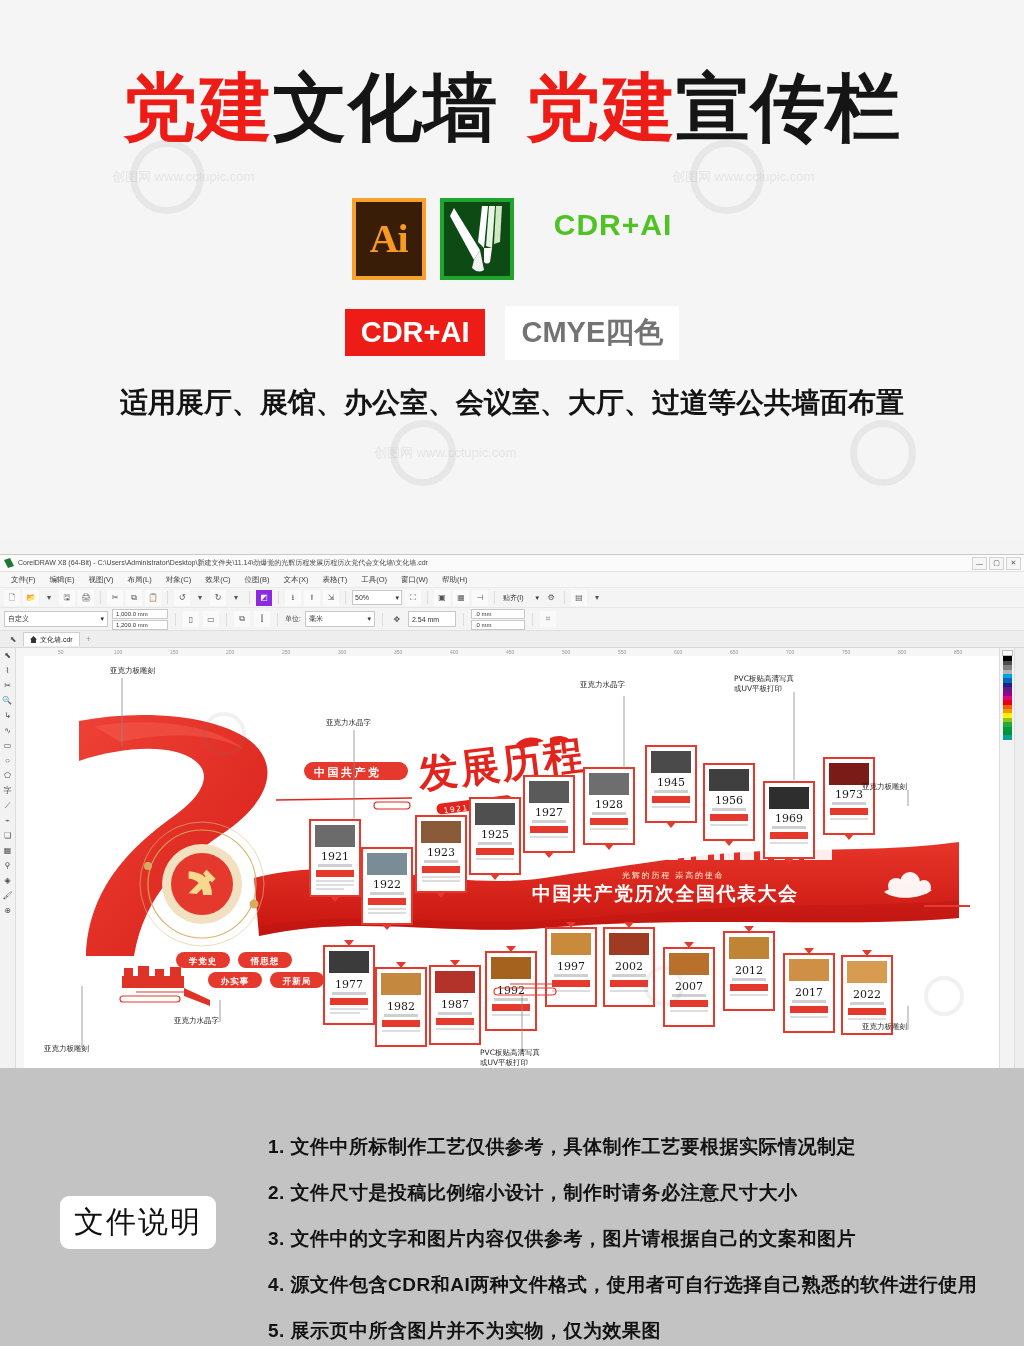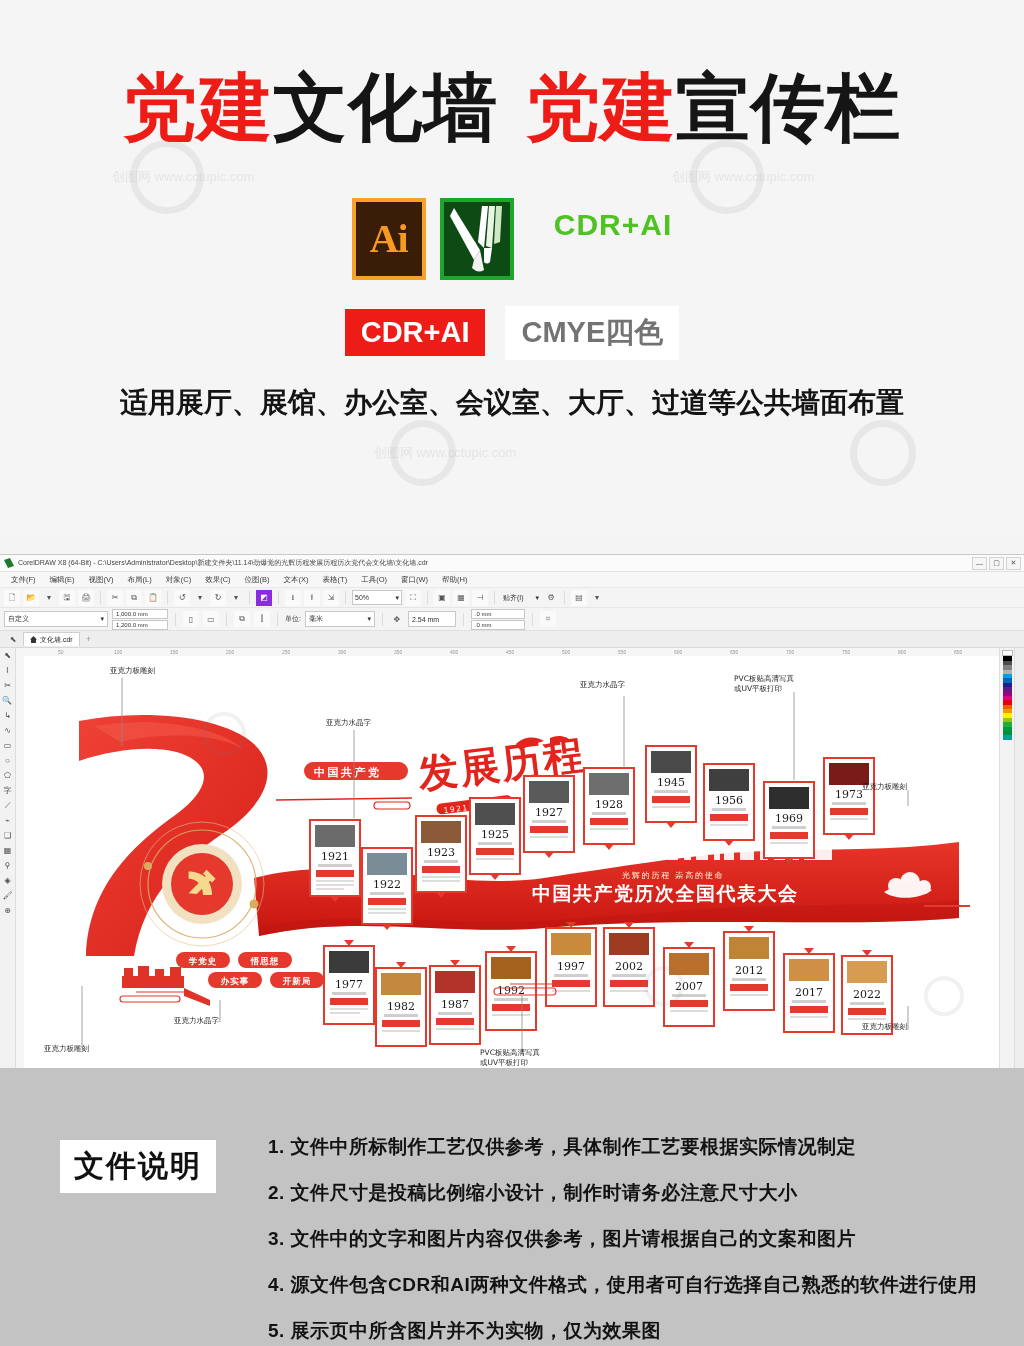--- a/index.html
+++ b/index.html
@@ -133,22 +133,22 @@
 
   
   .art{position:absolute;left:0;top:0;width:100%;height:100%;}
   .art svg{display:block;}
   .callout{position:absolute;font-size:7.5px;color:#1e1e1e;white-space:nowrap;line-height:1.35;
            font-family:"DejaVu Sans","Liberation Sans",sans-serif;}
 
   
   .notes{position:absolute;left:0;top:1068px;width:1024px;height:278px;background:#c3c3c3;}
   .notes-badge{
-    position:absolute;left:60px;top:1140px;background:#ffffff;color:#111;
-    font-size:30px;font-weight:bold;padding:6px 14px;letter-spacing:2px;
+    position:absolute;left:60px;top:1196px;background:#ffffff;color:#111;
+    font-size:30px;font-weight:normal;padding:6px 14px;letter-spacing:2px;border-radius:9px;
   }
   .notes-list{position:absolute;left:228px;top:1118px;width:780px;}
   .notes-list li{
     list-style:none;font-size:19px;color:#121212;font-weight:bold;
     margin-bottom:20px;white-space:nowrap;letter-spacing:0.5px;
   }
 </style>
 </head>
 <body>
 

